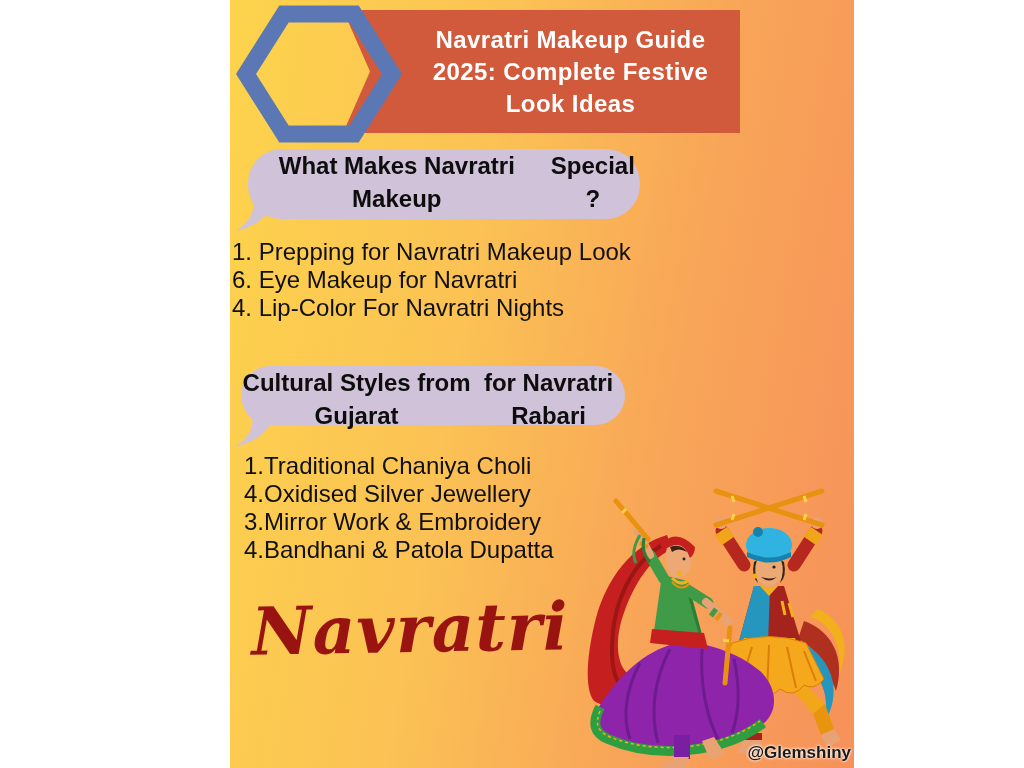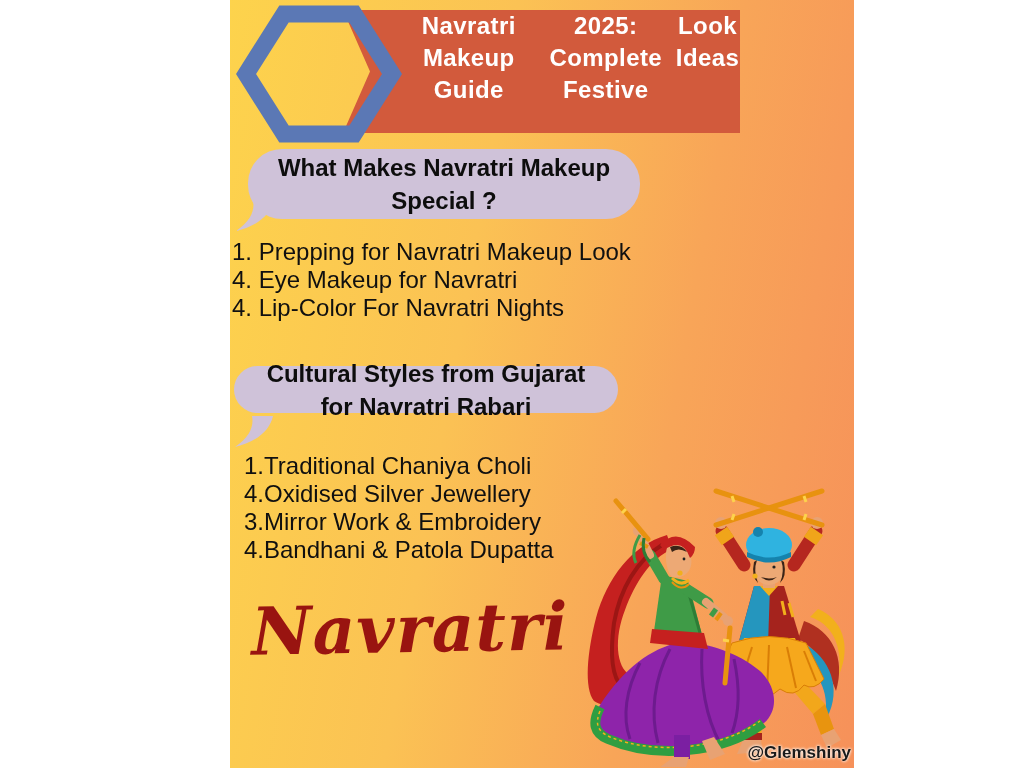--- a/index.html
+++ b/index.html
@@ -8,34 +8,34 @@
   .canvas { position:relative; width:1024px; height:768px; background:#ffffff; }
 
   .poster { position:absolute; left:230px; top:0; width:624px; height:768px;
             background:linear-gradient(100deg,#fdd34c 0%, #fbc254 38%, #f8a558 68%, #f6915a 100%);
             overflow:hidden; }
 
   
   .header-box { position:absolute; left:113px; top:10px; width:397px; height:123px;
                 background:#d25a3c;
                 clip-path:polygon(0 0, 100% 0, 100% 100%, 0 100%, 27px 50%);
-                display:flex; justify-content:center;
+                display:flex; flex-direction:column; justify-content:center;
                 padding-left:58px; }
   .header-box .hline { color:#ffffff; font-weight:bold; font-size:24px; line-height:32px;
                        text-align:center; letter-spacing:0.4px; }
 
   .hex-logo { position:absolute; left:6px; top:2px; }
 
   
   .bubble { position:absolute; background:#cfc2d9; border-radius:34px;
-            display:flex; flex-direction:column; justify-content:center; }
+            display:flex; flex-direction:row; justify-content:center; }
   .bubble .bline { color:#0d0d0d; font-weight:bold; font-size:24px; line-height:33px;
                    text-align:center; }
   .bubble1 { left:18px; top:149px; width:392px; height:70px; }
-  .bubble2 { left:4px; top:366px; width:384px; height:47px; }
+  .bubble2 { left:11px; top:366px; width:384px; height:59px; }
   .bubble-tail { position:absolute; }
   .tail1 { left:6px; top:200px; }
   .tail2 { left:5px; top:416px; }
 
   
   .list { position:absolute; }
   .list .li { color:#101010; font-weight:normal; font-size:24px; line-height:28px;
               white-space:nowrap; }
   .list1 { left:2px; top:238px; }
   .list2 { left:14px; top:452px; }
@@ -72,21 +72,21 @@
     <div class="bubble bubble1">
       <div class="bline">What Makes Navratri Makeup</div>
       <div class="bline">Special ?</div>
     </div>
     <svg class="bubble-tail tail1" width="40" height="34" viewBox="0 0 40 34">
       <path d="M38 0 C 35 14, 22 26, 0 31 C 15 21, 19 10, 17 0 Z" fill="#cfc2d9"></path>
     </svg>
 
     <div class="list list1">
       <div class="li">1. Prepping for Navratri Makeup Look</div>
-      <div class="li">4. Eye Makeup for Navratri</div>
+      <div class="li">6. Eye Makeup for Navratri</div>
       <div class="li">4. Lip-Color For Navratri Nights</div>
     </div>
 
     <div class="bubble bubble2">
       <div class="bline">Cultural Styles from Gujarat</div>
       <div class="bline">for Navratri Rabari</div>
     </div>
     <svg class="bubble-tail tail2" width="40" height="34" viewBox="0 0 40 34">
       <path d="M38 0 C 35 14, 22 26, 0 31 C 15 21, 19 10, 17 0 Z" fill="#cfc2d9"></path>
     </svg>

